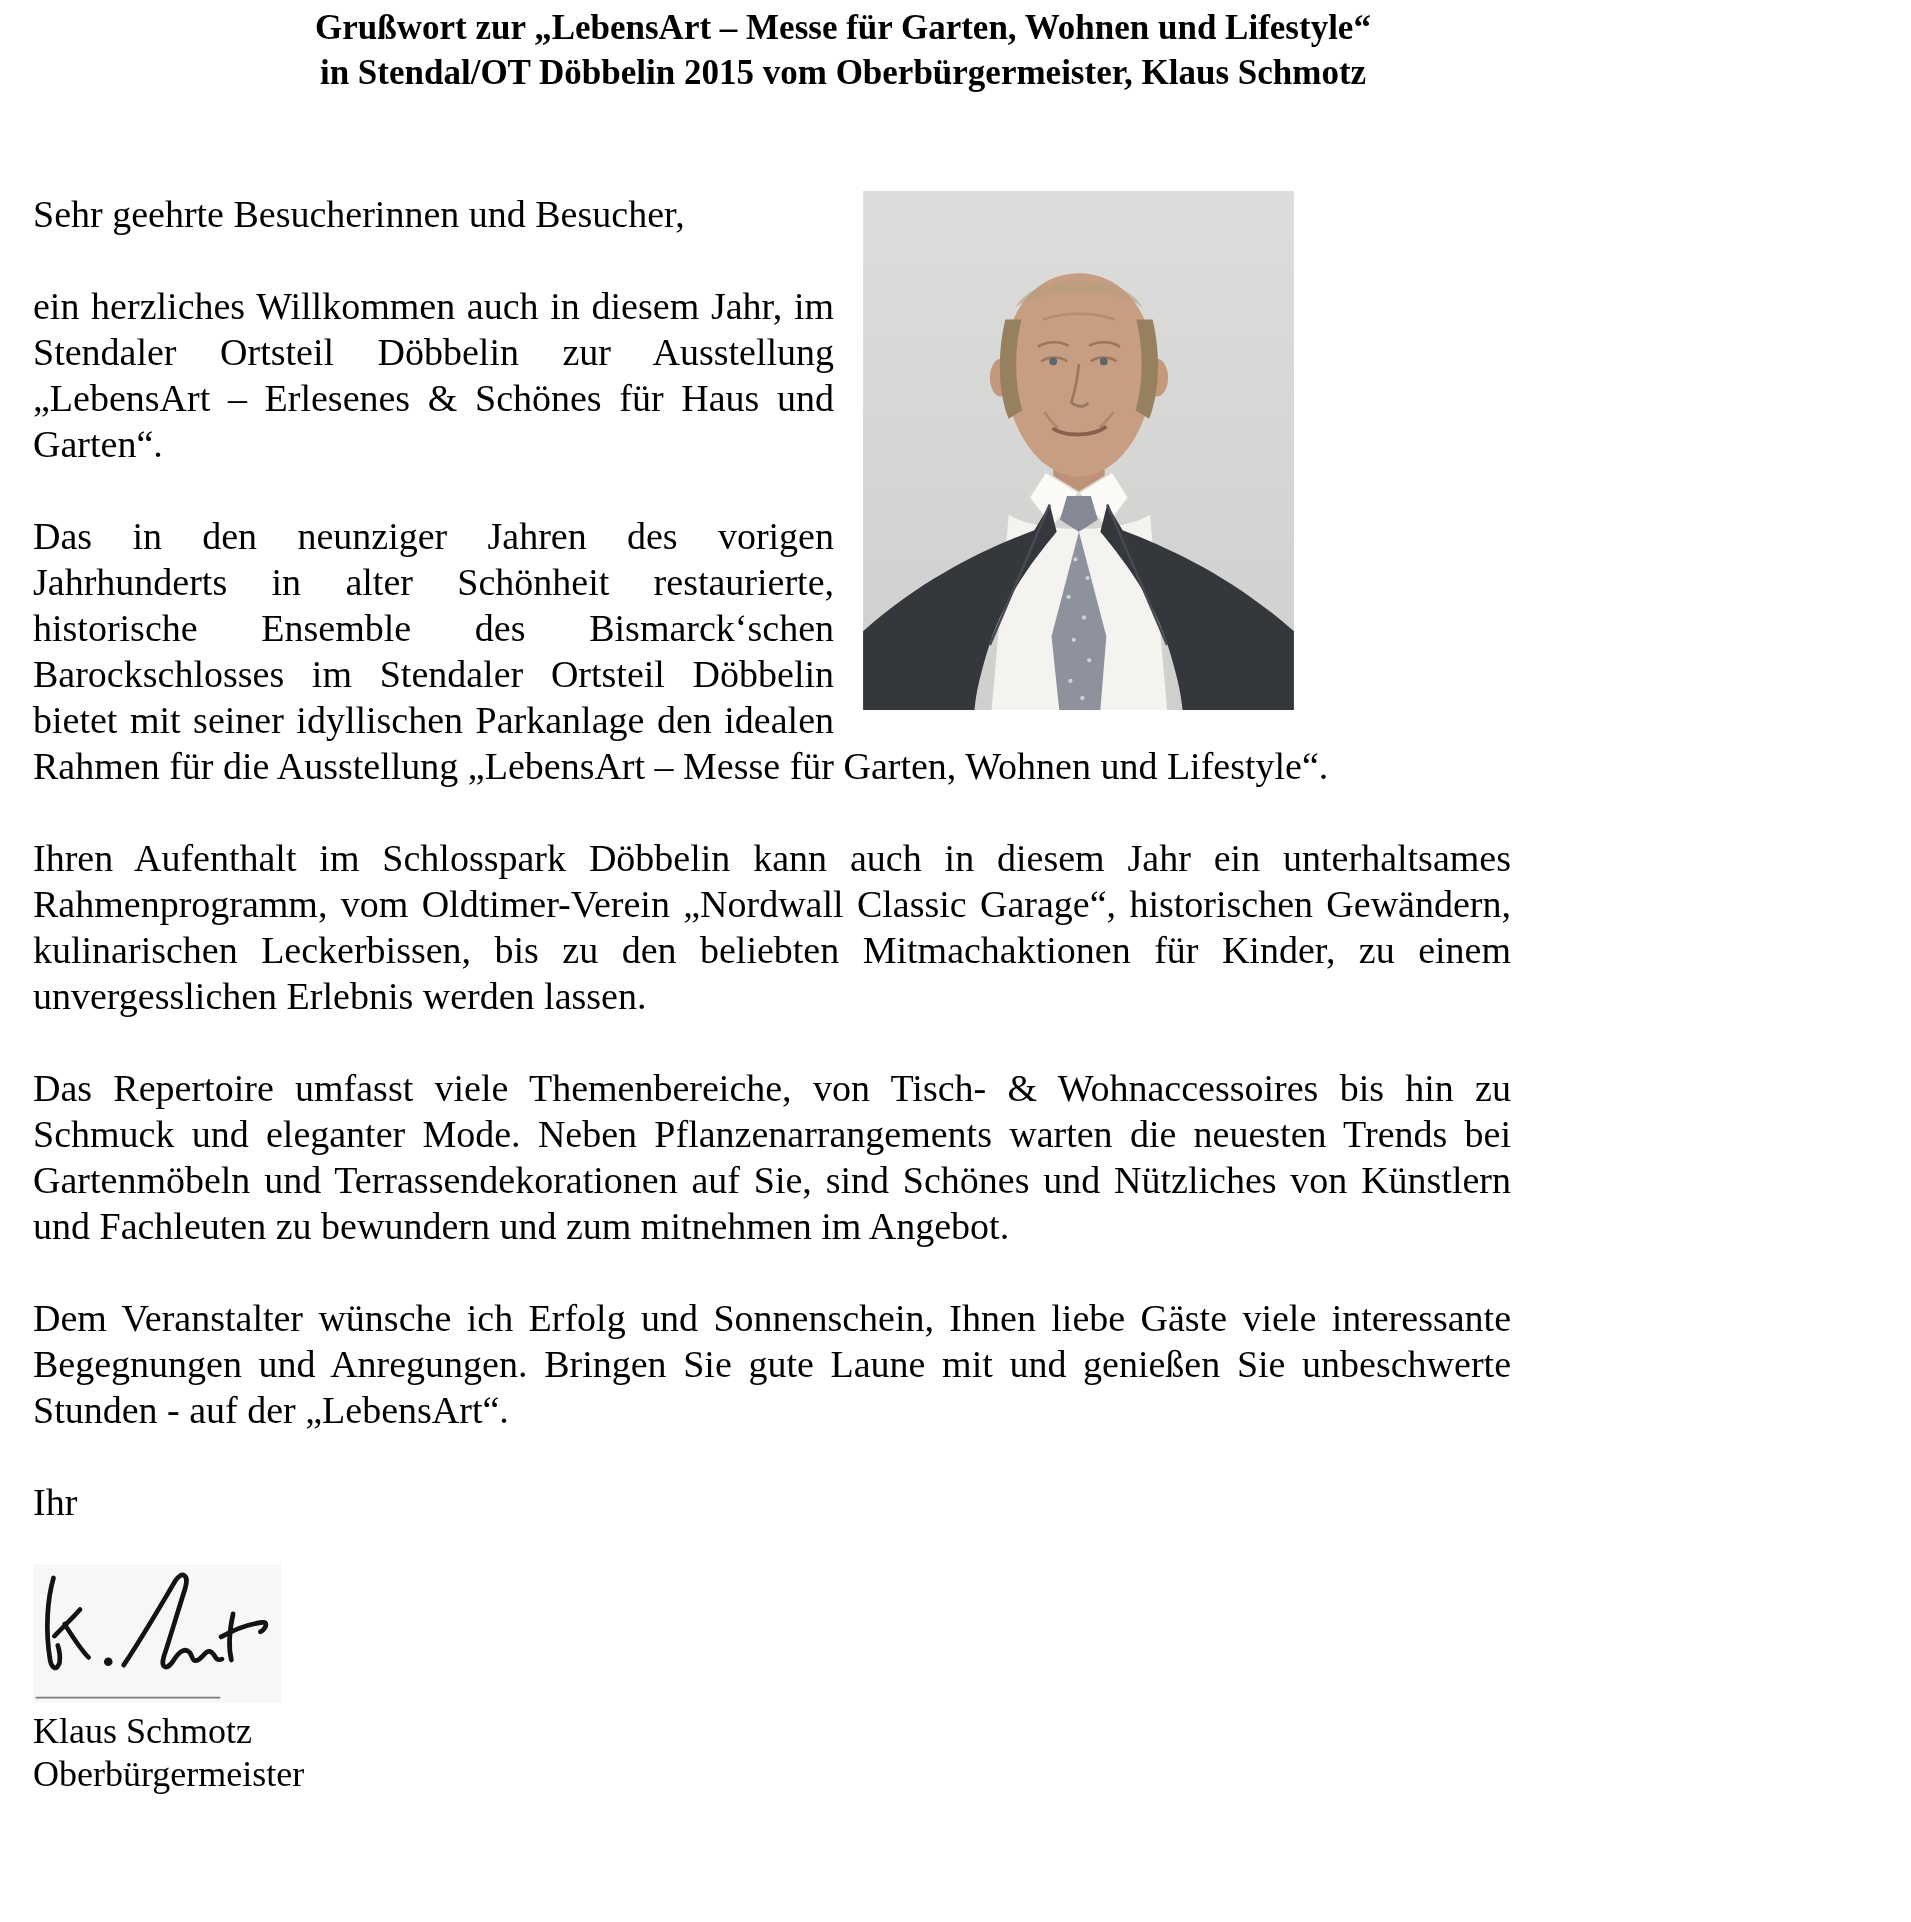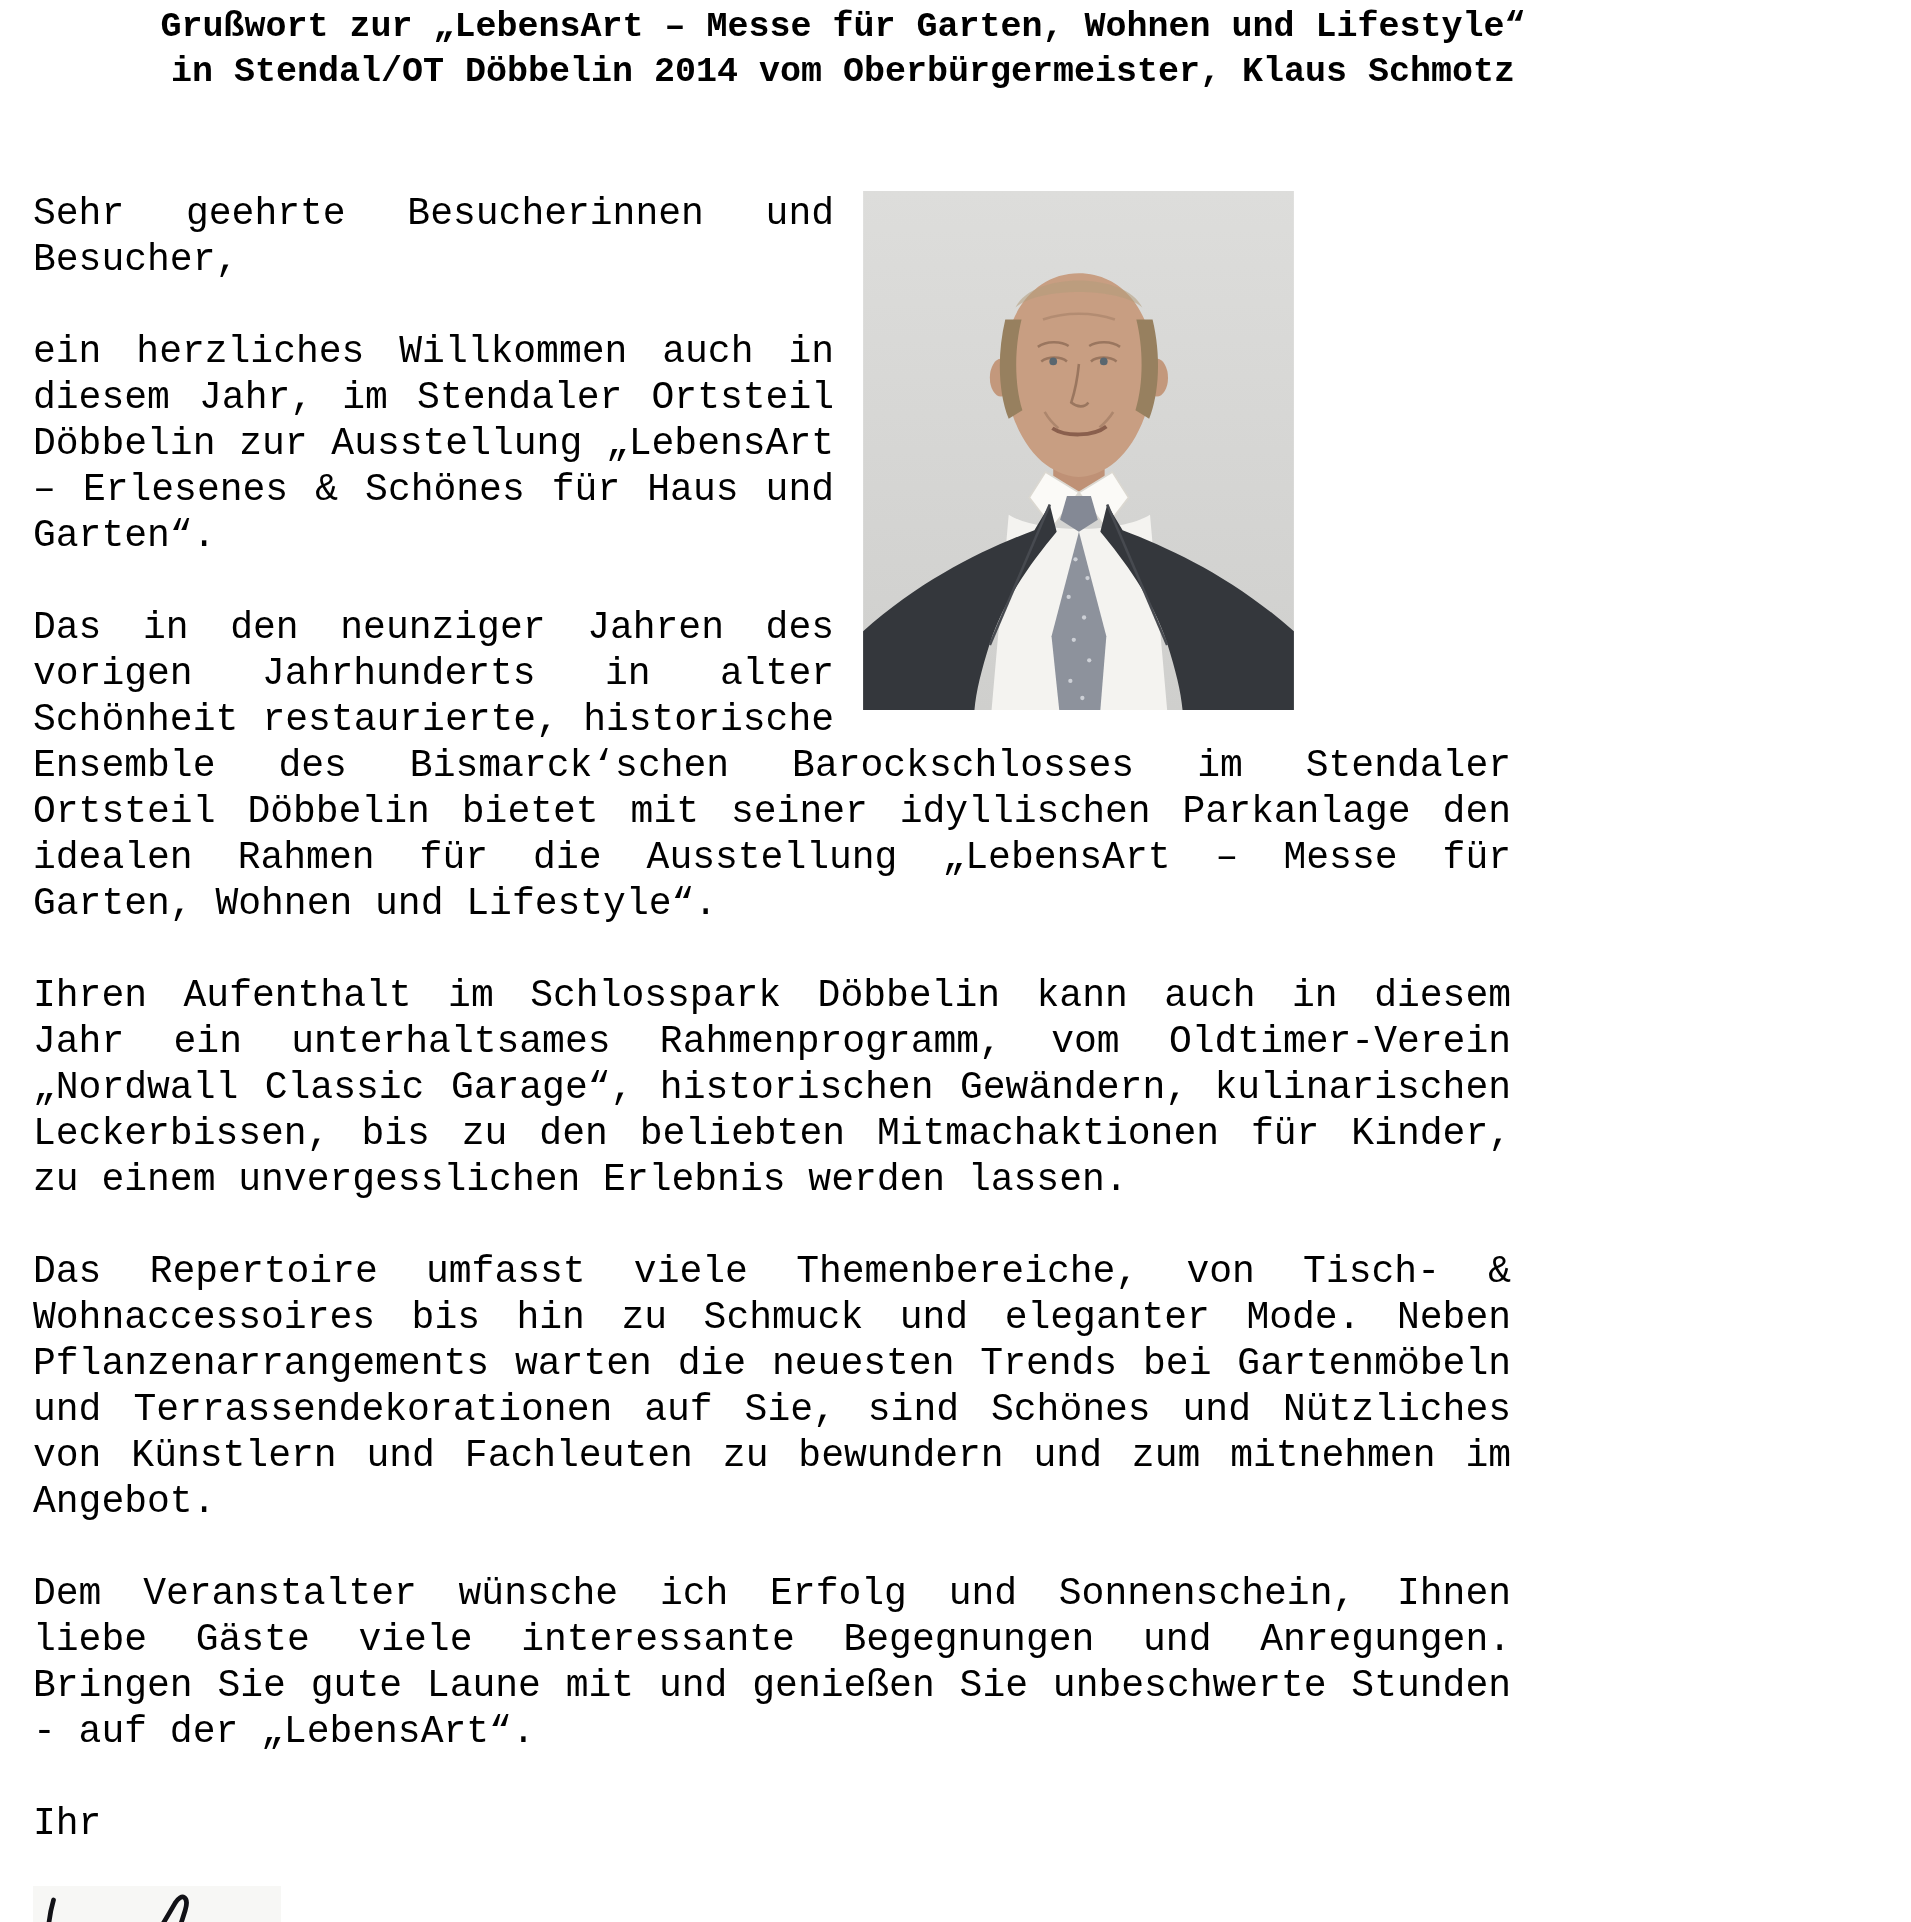--- a/index.html
+++ b/index.html
@@ -2,21 +2,21 @@
 <html style="font-size:13.7px"><head>
 <meta charset="utf-8">
 <style>
   html,body{margin:0;padding:0;background:#ffffff;}
   .page{
     position:relative;
     width:1550px;
     height:1923px;
     background:#ffffff;
     color:#000;
-    font-family:Liberation Mono, monospace;
+    font-family:Liberation Serif, serif;
     overflow:hidden;
   }
   .title-block{
     width:1686px;
     padding-top:5.1px;
     text-align:center;
     font-weight:bold;
     font-size:35px;
     line-height:45px;
   }
@@ -49,21 +49,21 @@
     text-align:left;
   }
 </style>
 </head>
 <body>
 
 <div class="page">
 
   <div class="title-block">
     <div>Grußwort zur „LebensArt – Messe für Garten, Wohnen und Lifestyle“</div>
-    <div>in Stendal/OT Döbbelin 2014 vom Oberbürgermeister, Klaus Schmotz</div>
+    <div>in Stendal/OT Döbbelin 2015 vom Oberbürgermeister, Klaus Schmotz</div>
   </div>
 
   <div class="body-text">
 
     <div class="portrait-float">
       <svg viewBox="0 0 503 606" xmlns="http://www.w3.org/2000/svg">
         <defs>
           <linearGradient id="bg" x1="0" y1="0" x2="0" y2="1">
             <stop offset="0" stop-color="#dddddb"></stop>
             <stop offset="1" stop-color="#cfcfcd"></stop>

